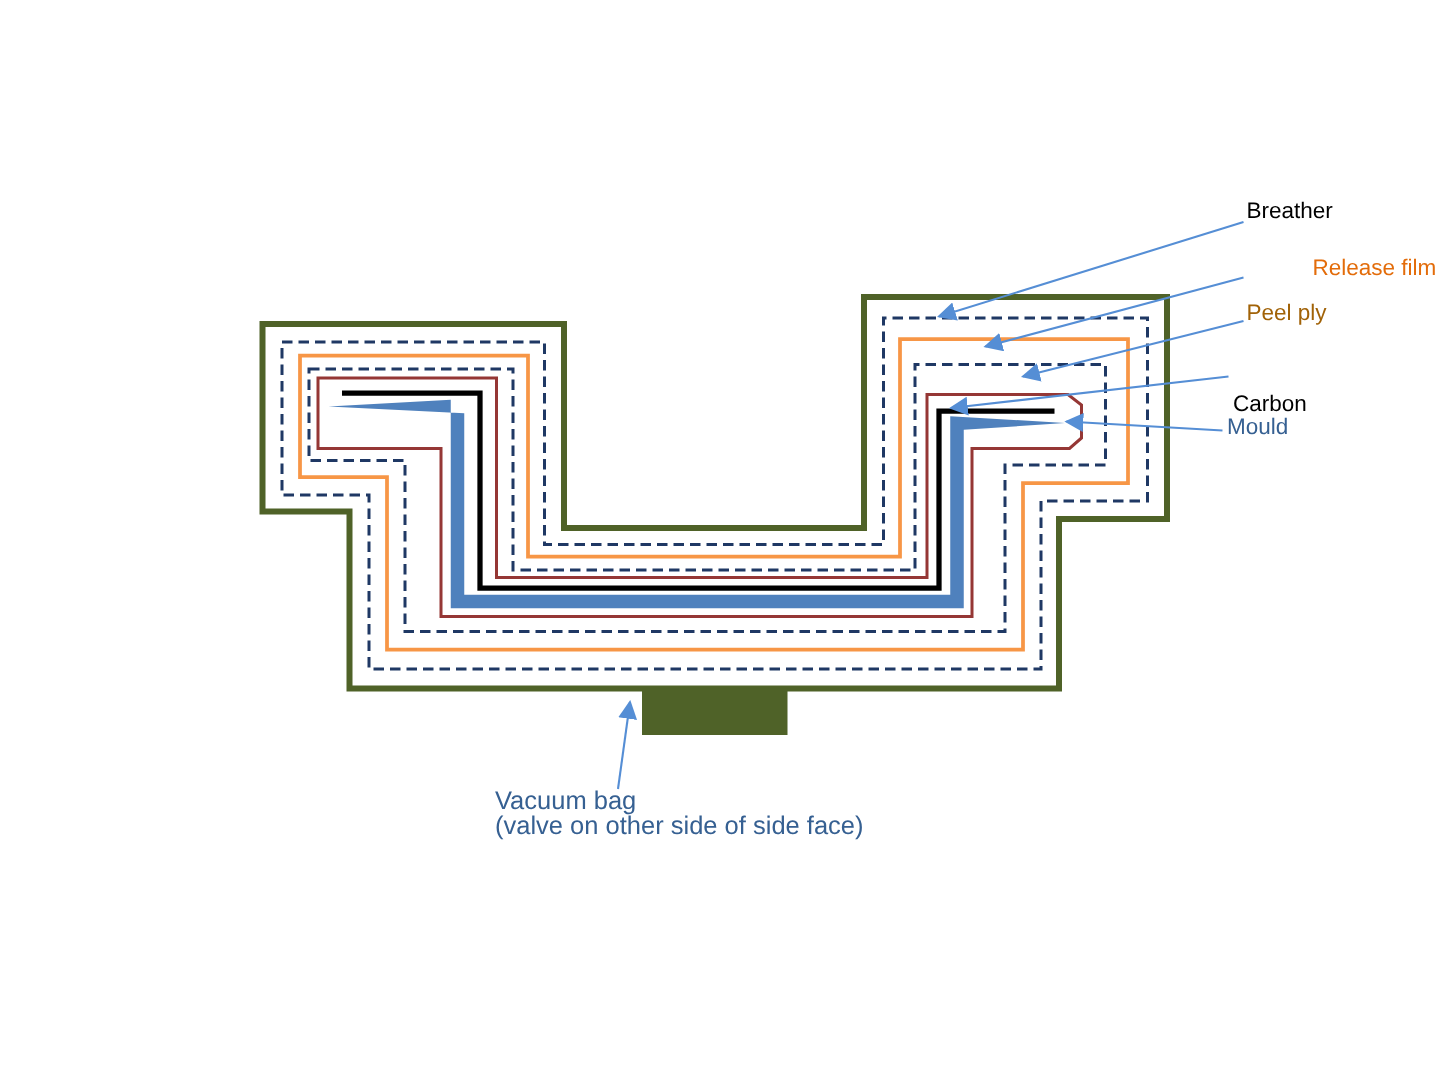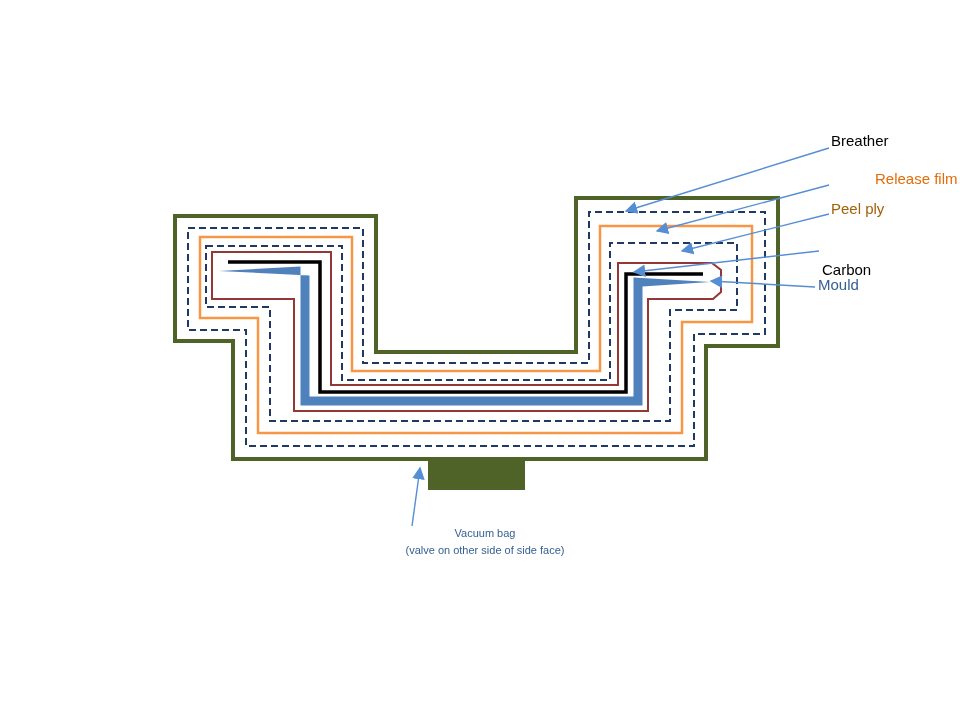--- a/index.html
+++ b/index.html
@@ -13,23 +13,22 @@
   }
   #drawing { position: absolute; left: 0; top: 0; }
   .layer-label {
     position: absolute;
     font-size: 15px;
     line-height: 17px;
     white-space: nowrap;
   }
   .bottom-label {
     position: absolute;
-    font-size: 11px;
+    font-size: 17px;
     line-height: 17px;
-    text-align: center;
   }
 </style>
 </head>
 <body>
 
 <div id="slide">
 
   <svg id="drawing" width="960" height="720" viewBox="0 0 960 720">
     <defs>
       <marker id="arrowhead" markerWidth="10" markerHeight="9" refX="8" refY="4.5" orient="auto">

